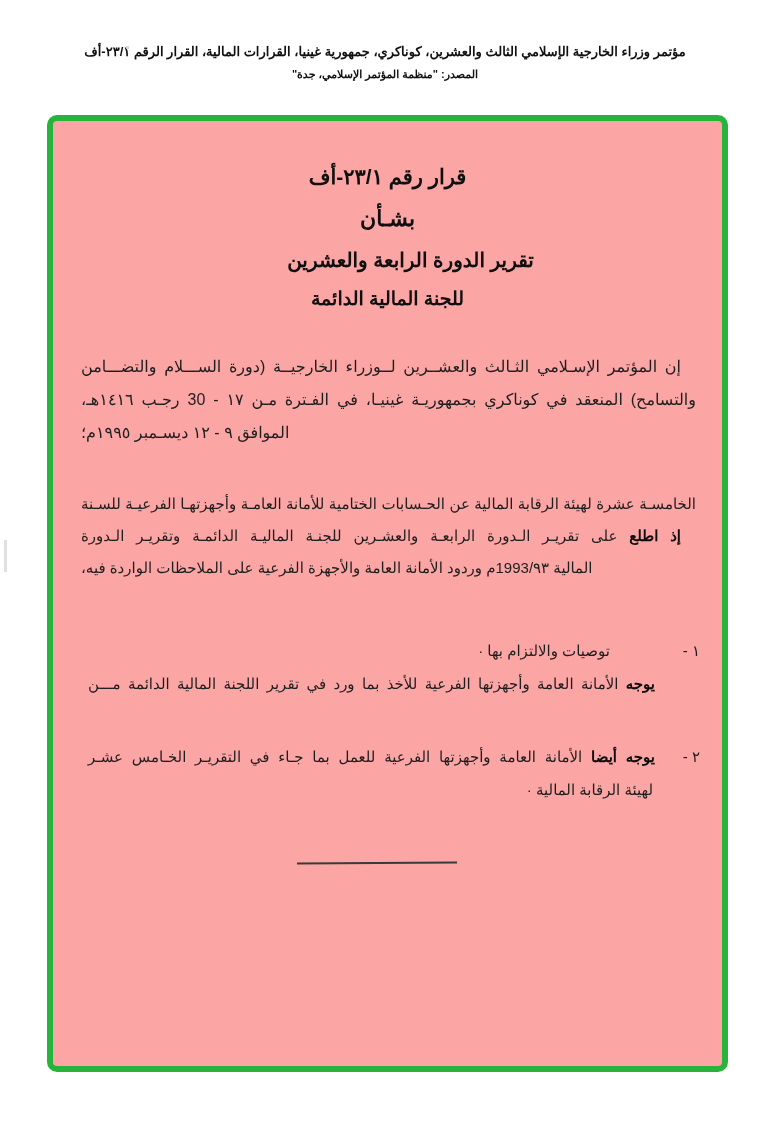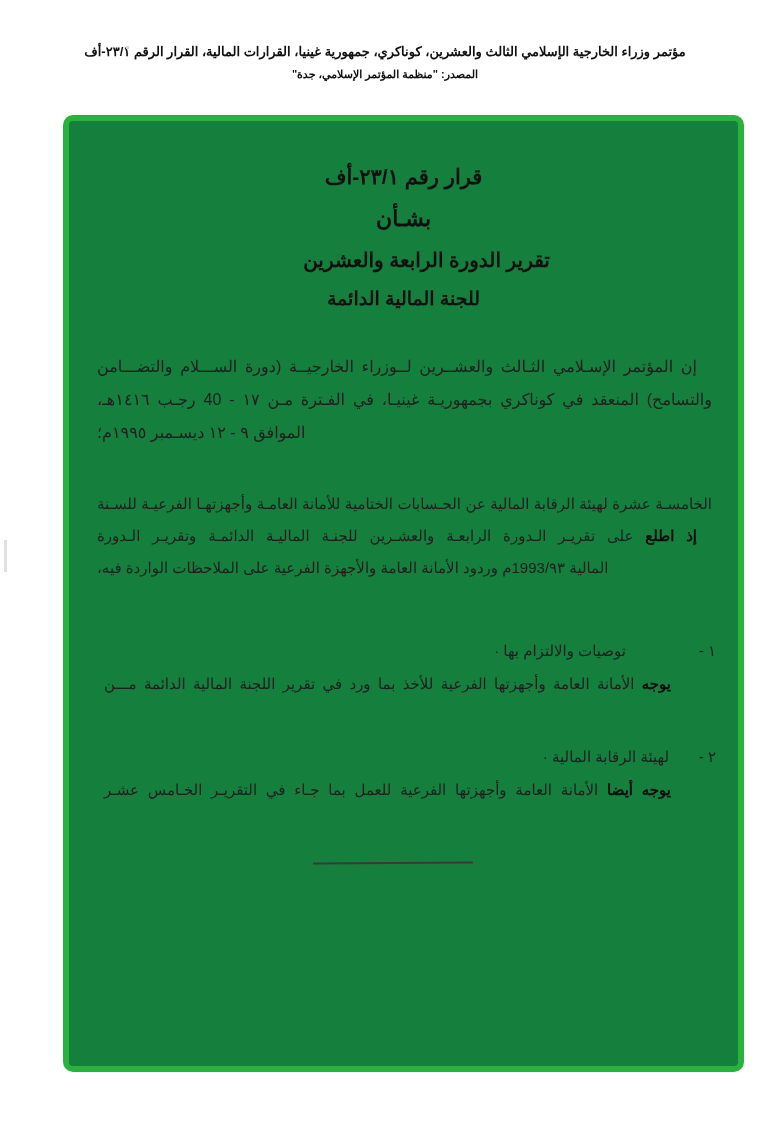--- a/index.html
+++ b/index.html
@@ -24,22 +24,21 @@
   .doc-header .h2 { font-size: 11px; font-weight: bold; margin-top: 9px; }
 
   
   .green-box {
     position: absolute;
     left: 47px; top: 115px;
     width: 669px; height: 945px;
     border: 6px solid #28b43c;
     border-radius: 10px;
     direction: rtl;
-    background: #15803d;
-    margin-left: 16px;
+    background: #fca5a5;
   }
 
   .title-block {
     position: absolute;
     top: 44px; left: 0;
     width: 100%;
     text-align: center;
     font-weight: bold;
     color: #101010;
   }
@@ -102,43 +101,43 @@
 
     <div class="title-block">
       <div class="t1">قرار رقم ٢٣/١-أف</div>
       <div class="t2">بشـأن</div>
       <div class="t3">تقرير الدورة الرابعة والعشرين</div>
       <div class="t4">للجنة المالية الدائمة</div>
     </div>
 
     <div class="para p1">
       <div class="line jl first">إن المؤتمر الإسـلامي الثـالث والعشــرين لــوزراء الخارجيــة (دورة الســـلام والتضـــامن</div>
-      <div class="line jl">والتسامح) المنعقد في كوناكري بجمهوريـة غينيـا، في الفـترة مـن ١٧ - 40 رجـب ١٤١٦هـ،</div>
+      <div class="line jl">والتسامح) المنعقد في كوناكري بجمهوريـة غينيـا، في الفـترة مـن ١٧ - 30 رجـب ١٤١٦هـ،</div>
       <div class="line shortline p1l3">الموافق ٩ - ١٢ ديسـمبر ١٩٩٥م؛</div>
     </div>
 
     <div class="para p2">
       <div class="line jl">الخامسـة عشرة لهيئة الرقابة المالية عن الحـسابات الختامية للأمانة العامـة وأجهزتهـا الفرعيـة للسـنة</div>
       <div class="line jl first"><b class="lead">إذ اطلع</b><span> على تقريـر الـدورة الرابعـة والعشـرين للجنـة الماليـة الدائمـة وتقريـر الـدورة</span></div>
       <div class="line shortline">المالية 1993/٩٣م وردود الأمانة العامة والأجهزة الفرعية على الملاحظات الواردة فيه،</div>
     </div>
 
     <div class="item i1">
       <div class="num">١ -</div>
       <div class="itext">
         <div class="line i1l2">توصيات والالتزام بها ·</div>
         <div class="line jl"><b class="lead">يوجه</b><span> الأمانة العامة وأجهزتها الفرعية للأخذ بما ورد في تقرير اللجنة المالية الدائمة مـــن</span></div>
       </div>
     </div>
 
     <div class="item i2">
       <div class="num">٢ -</div>
       <div class="itext">
+        <div class="line jl"><b class="lead">يوجه أيضا</b><span> الأمانة العامة وأجهزتها الفرعية للعمل بما جـاء في التقريـر الخـامس عشـر</span></div>
         <div class="line i2l2">لهيئة الرقابة المالية ·</div>
-        <div class="line jl"><b class="lead">يوجه أيضا</b><span> الأمانة العامة وأجهزتها الفرعية للعمل بما جـاء في التقريـر الخـامس عشـر</span></div>
       </div>
     </div>
 
     <div class="rule"></div>
 
   </div>
 
   <div class="speck-a"></div>
   <div class="speck-b"></div>
 

